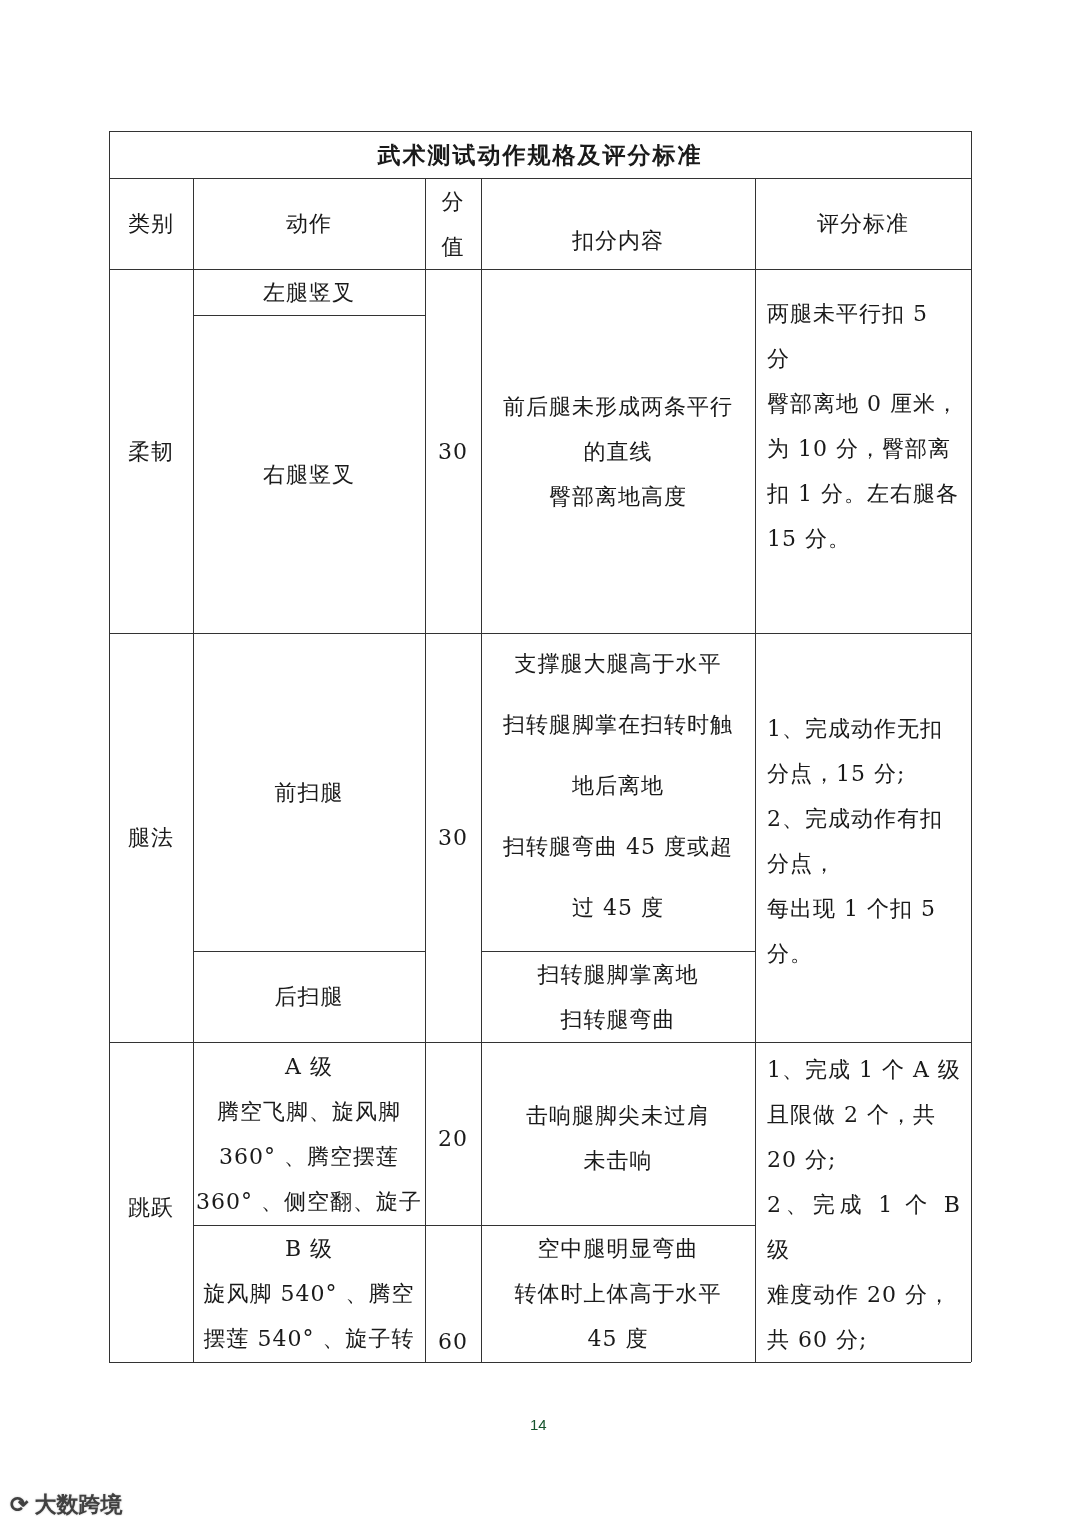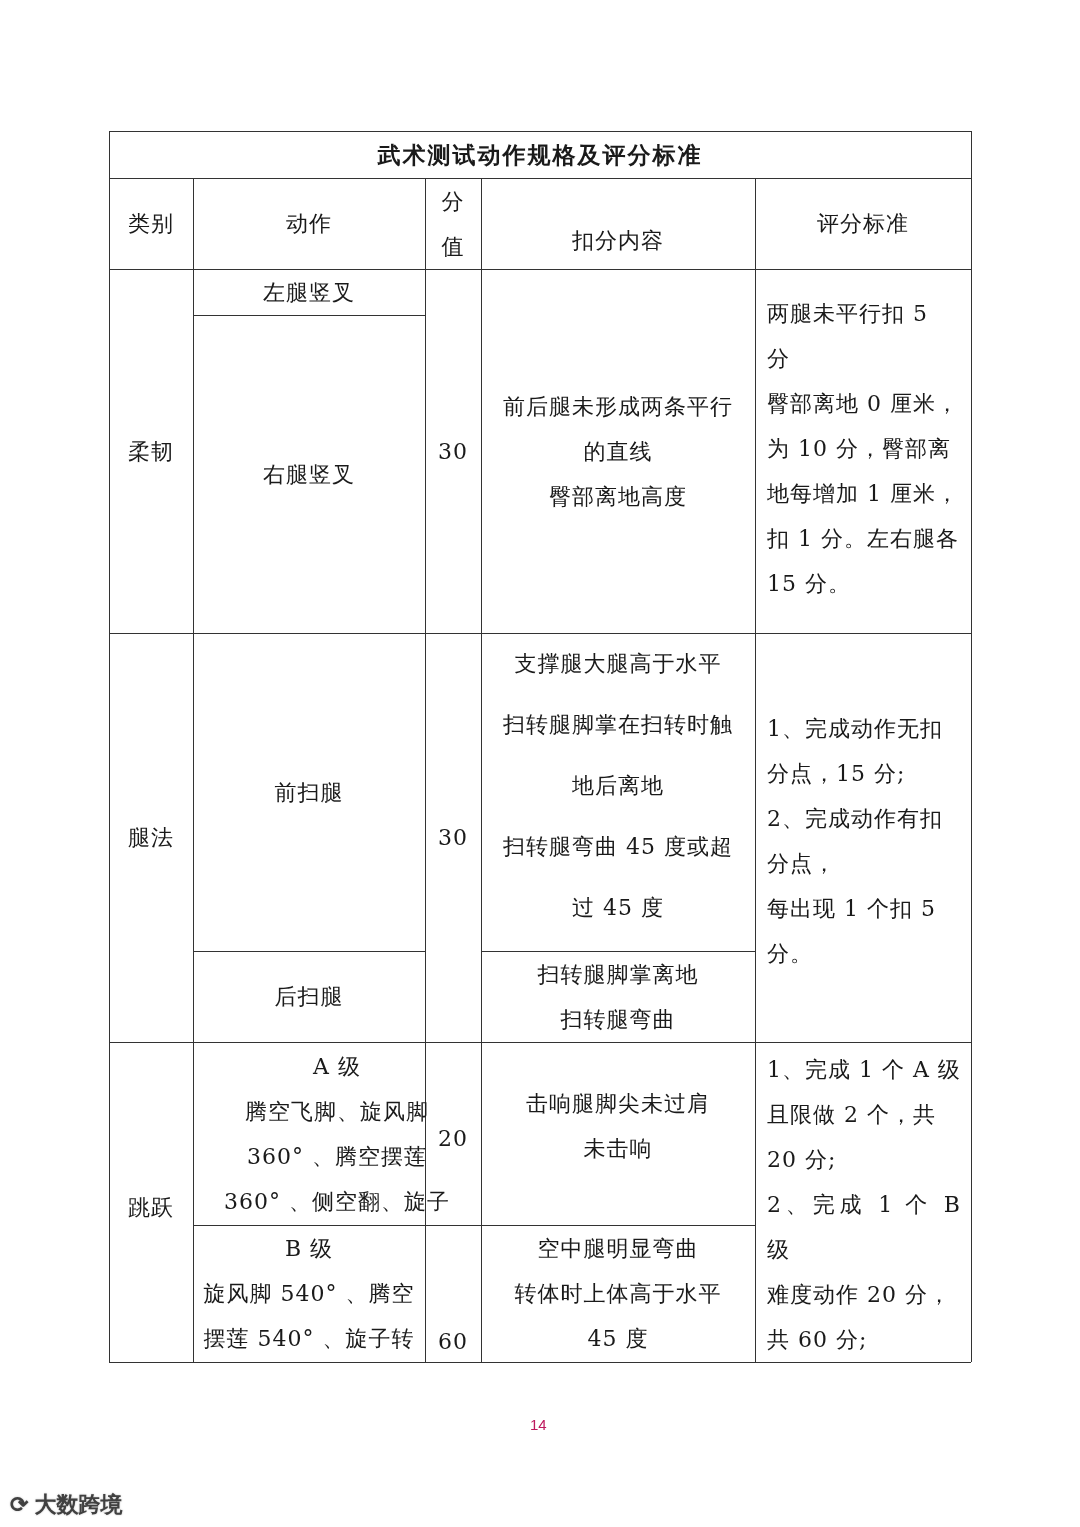--- a/index.html
+++ b/index.html
@@ -8,21 +8,21 @@
   .cell { position: absolute; box-sizing: border-box; display: flex;
           align-items: center; justify-content: center; text-align: center;
           font-size: 22px; line-height: 45px; letter-spacing: 1px; }
   .line-h { position: absolute; height: 1px; background: #333; }
   .line-v { position: absolute; width: 1px; background: #333; }
   .title { font-weight: bold; font-size: 23px; letter-spacing: 2px; }
   .left { justify-content: flex-start; text-align: justify; padding-left: 12px; padding-right: 10px; }
   .stack { display: flex; flex-direction: column; }
   .stack span { display: block; }
   .page-num { position: absolute; left: 530px; top: 1416px; font-size: 15px;
-              font-family: "Liberation Sans", sans-serif; color: #be185d; }
+              font-family: "Liberation Sans", sans-serif; color: #14532d; }
   .watermark { position: absolute; left: 10px; top: 1490px; font-size: 22px;
                font-family: "Liberation Sans", sans-serif; color: #404040;
                font-weight: bold; text-shadow: 0 0 2px #bbb; }
 </style>
 </head>
 <body>
 
 <div class="line-h" style="left:109px; top:131px; width:862px;"></div>
 <div class="line-h" style="left:109px; top:178px; width:862px;"></div>
 <div class="line-h" style="left:109px; top:269px; width:862px;"></div>
@@ -60,21 +60,20 @@
 <div class="cell stack" style="left:481px; top:269px; width:274px; height:364px;">
   <span>前后腿未形成两条平行</span>
   <span>的直线</span>
   <span>臀部离地高度</span>
 </div>
 <div class="cell stack left" style="left:755px; top:269px; width:216px; height:364px; align-items:flex-start; padding-top:22px; justify-content:flex-start;">
   <span>两腿未平行扣 5</span>
   <span>分</span>
   <span>臀部离地 0 厘米，</span>
   <span>为 10 分，臀部离</span>
-  <span>地每增加 1 厘米，</span>
   <span>扣 1 分。左右腿各</span>
   <span>15 分。</span>
 </div>
 
 <div class="cell" style="left:109px; top:633px; width:84px; height:409px;">腿法</div>
 <div class="cell" style="left:193px; top:633px; width:232px; height:318px;">前扫腿</div>
 <div class="cell" style="left:193px; top:951px; width:232px; height:91px;">后扫腿</div>
 <div class="cell" style="left:425px; top:633px; width:56px; height:409px;">30</div>
 <div class="cell stack" style="left:481px; top:633px; width:274px; height:318px; justify-content:flex-start; padding-top:8px;gap:16px;">
   <span>支撑腿大腿高于水平</span>
@@ -91,28 +90,28 @@
   <span>1、完成动作无扣</span>
   <span>分点，15 分;</span>
   <span>2、完成动作有扣</span>
   <span>分点，</span>
   <span>每出现 1 个扣 5</span>
   <span>分。</span>
 </div>
 
 <div class="cell" style="left:109px; top:1042px; width:84px; height:320px; align-items:flex-end; padding-bottom:132px;">跳跃</div>
 
-<div class="cell stack" style="left:193px; top:1042px; width:232px; height:183px;margin-left:28px;">
+<div class="cell stack" style="left:193px; top:1042px; width:232px; height:183px;">
   <span>A 级</span>
   <span>腾空飞脚、旋风脚</span>
   <span>360° 、腾空摆莲</span>
   <span>360° 、侧空翻、旋子</span>
 </div>
 <div class="cell" style="left:425px; top:1042px; width:56px; height:183px; align-items:flex-start; padding-top:74px;">20</div>
-<div class="cell stack" style="left:481px; top:1042px; width:274px; height:183px; justify-content:flex-start; padding-top:39px;">
+<div class="cell stack" style="left:481px; top:1042px; width:274px; height:183px; justify-content:flex-start; padding-top:51px;">
   <span>击响腿脚尖未过肩</span>
   <span>未击响</span>
 </div>
 
 <div class="cell stack" style="left:193px; top:1225px; width:232px; height:137px;">
   <span>B 级</span>
   <span>旋风脚 540° 、腾空</span>
   <span>摆莲 540° 、旋子转</span>
 </div>
 <div class="cell" style="left:425px; top:1225px; width:56px; height:137px;margin-top:48px;">60</div>

